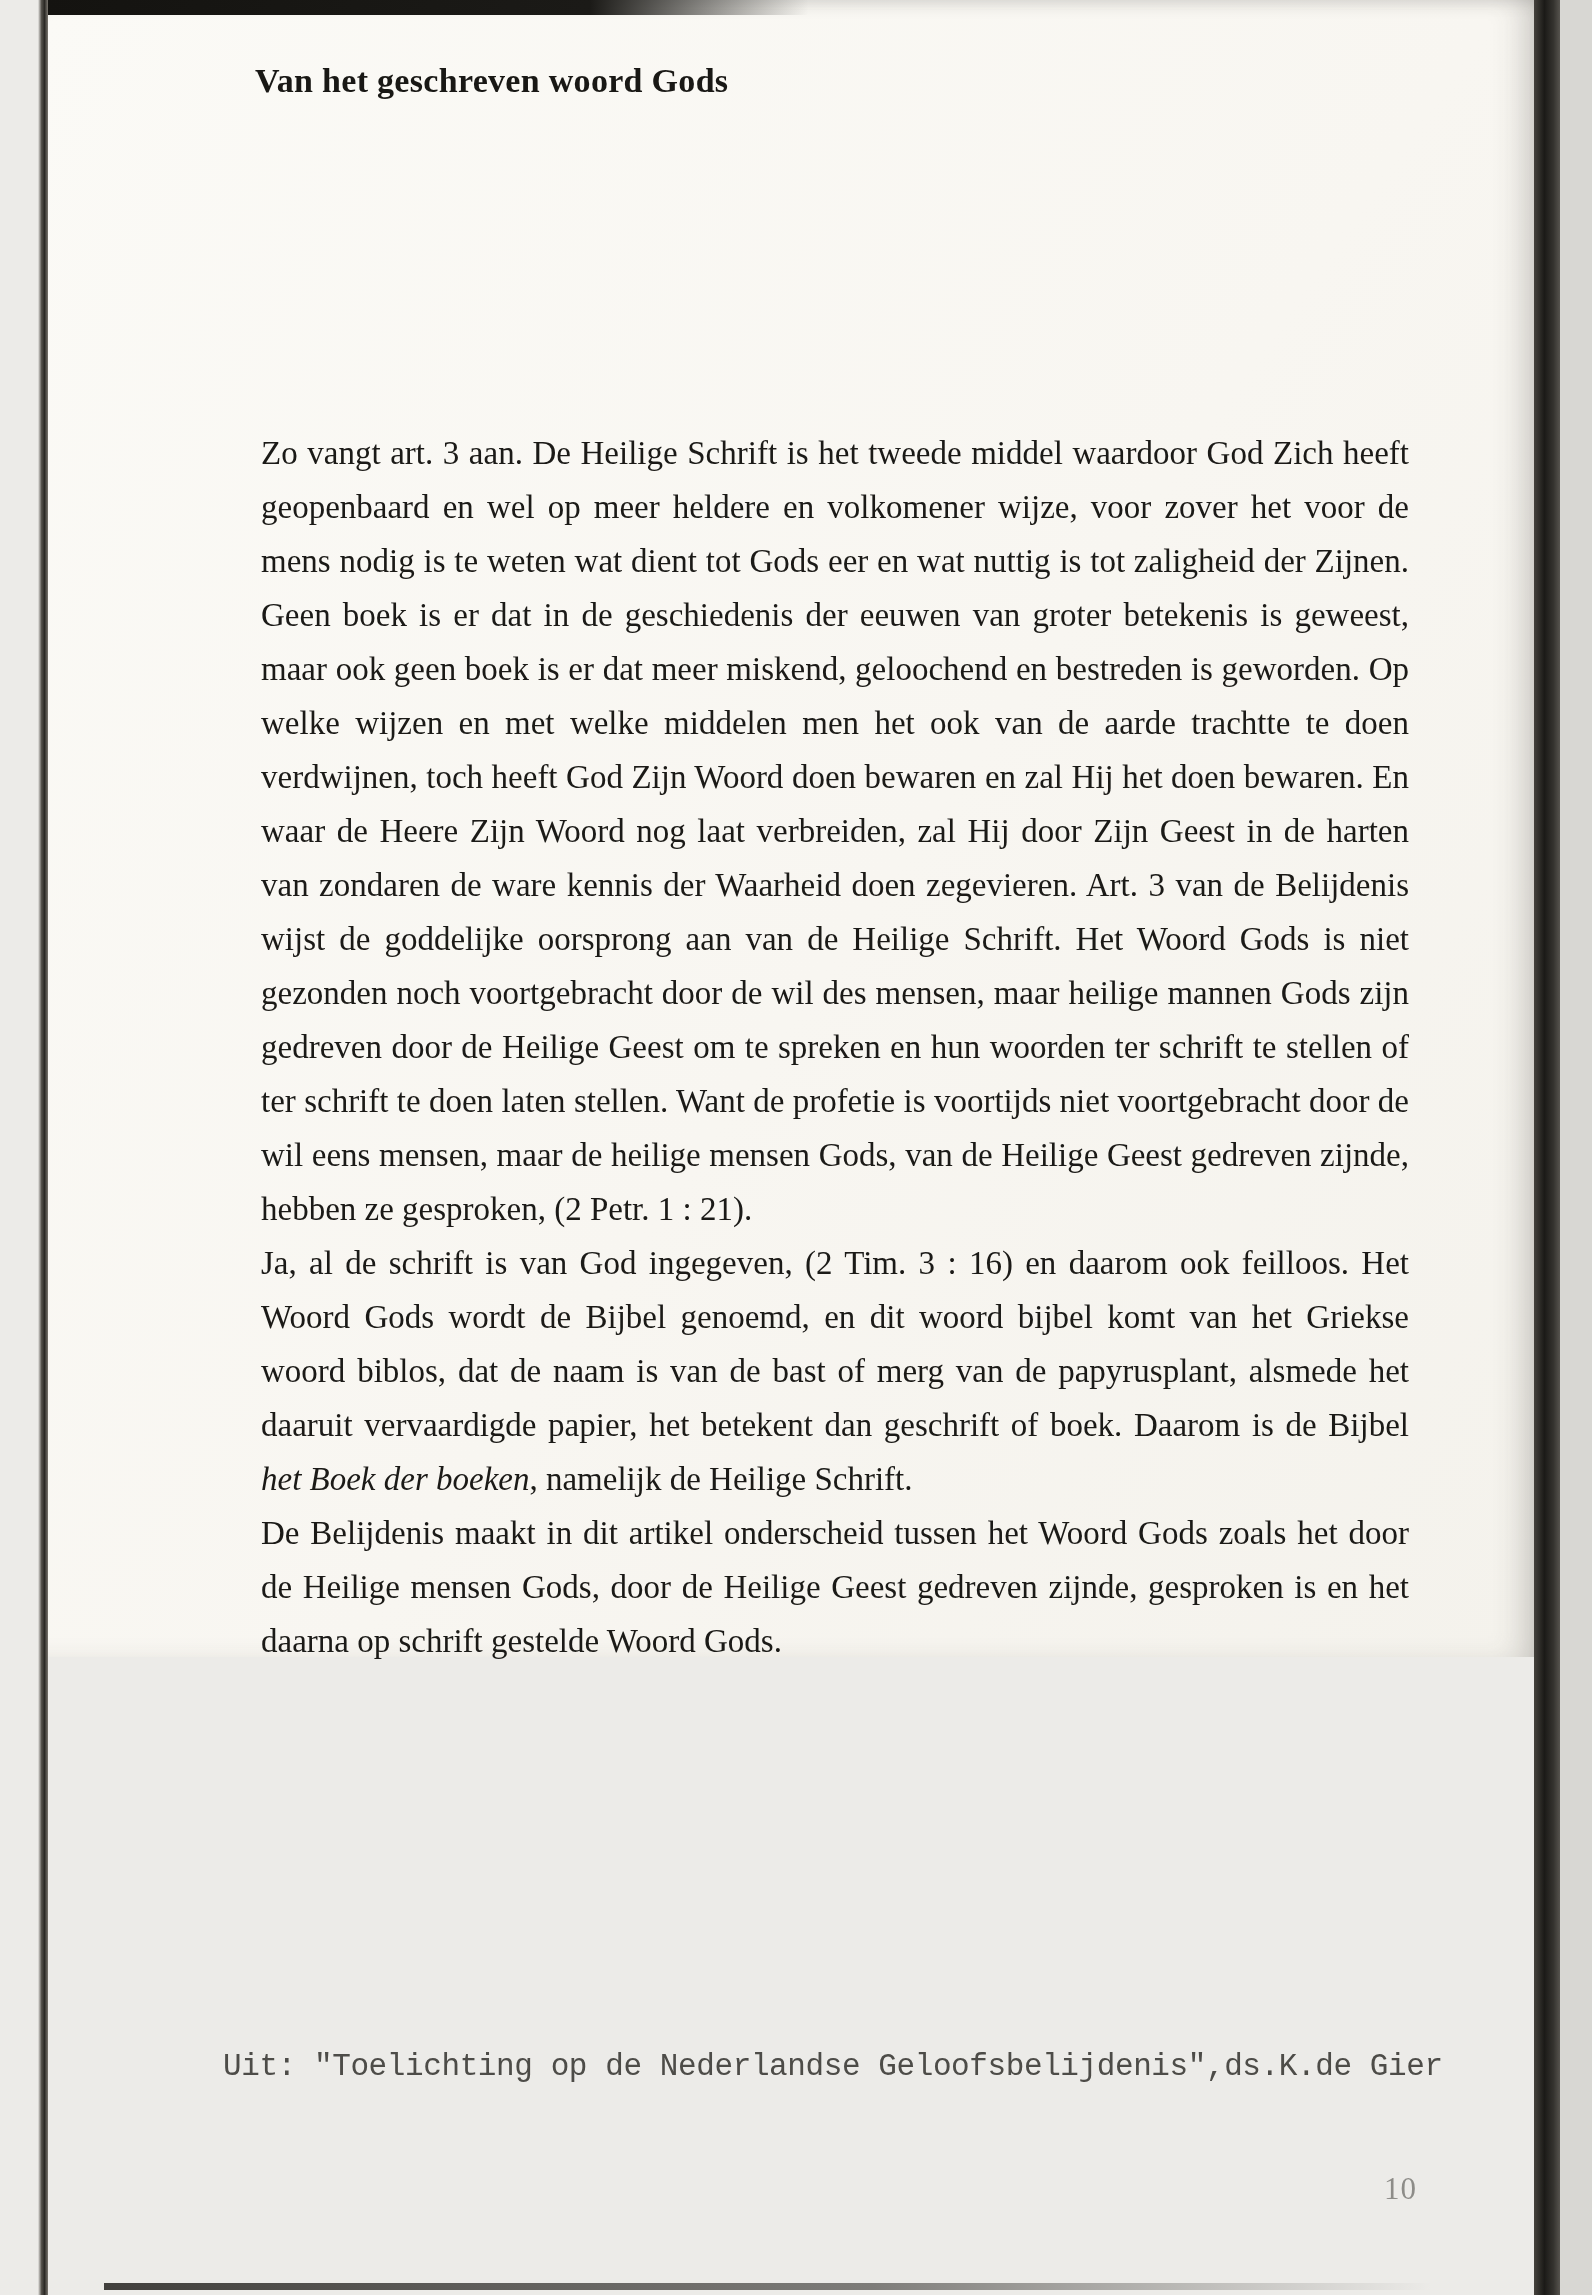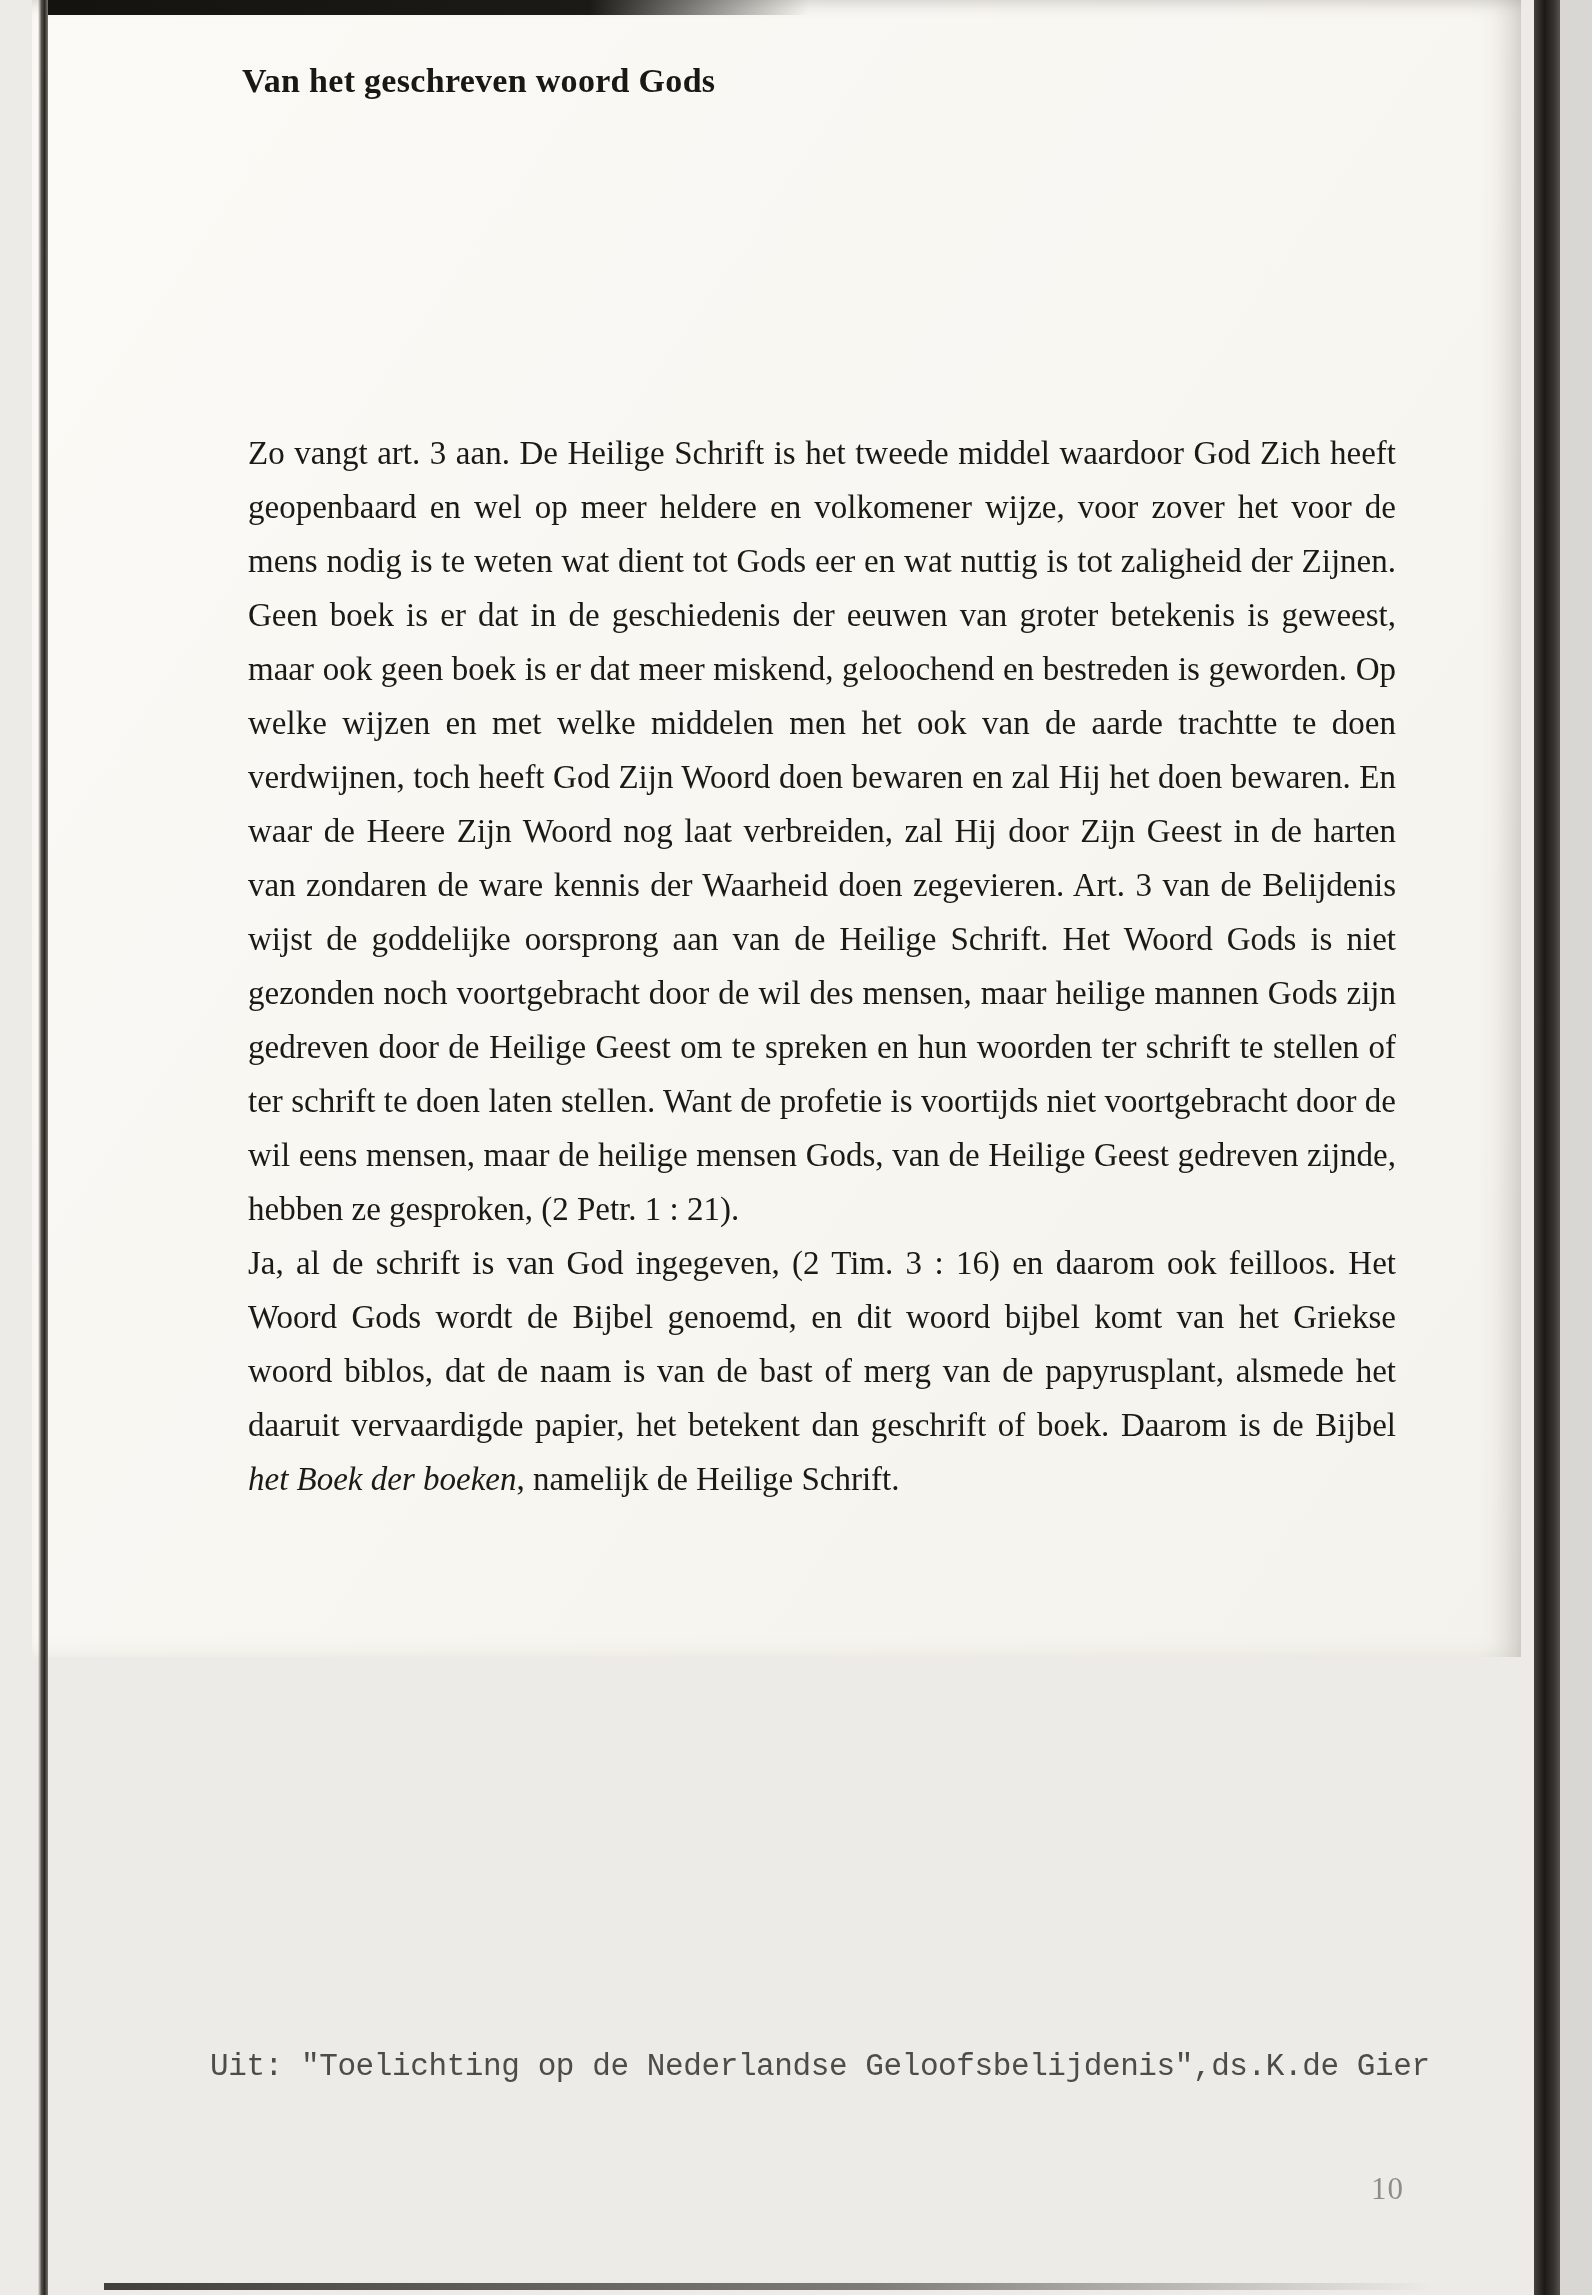--- a/index.html
+++ b/index.html
@@ -11,21 +11,21 @@
     position: relative;
     width: 1592px;
     height: 2295px;
     overflow: hidden;
     background: #ecebe8;
     font-family: "Liberation Serif", serif;
   }
   
   .page {
     position: absolute;
-    left: 32px;
+    left: 45px;
     top: 0;
     width: 1489px;
     height: 1657px;
     background: linear-gradient(125deg, #fbfaf6 0%, #f8f6f1 55%, #f4f2ec 100%);
     box-shadow: inset -22.4px 0 33px -15.5px rgba(62, 59, 54, 0.28),
                 inset 0 12px 15.5px -10.4px rgba(62, 59, 54, 0.18);
   }
   
   .edge-top {
     position: absolute;
@@ -129,20 +129,21 @@
 <div class="scan">
 
   <div class="page">
 
     <h1 class="title">Van het geschreven woord Gods</h1>
 
 
     <div class="body-text">
       <p>Zo vangt art. 3 aan. De Heilige Schrift is het tweede middel waardoor God Zich heeft geopenbaard en wel op meer heldere en volkomener wijze, voor zover het voor de mens nodig is te weten wat dient tot Gods eer en wat nuttig is tot zaligheid der Zijnen. Geen boek is er dat in de geschiedenis der eeuwen van groter betekenis is geweest, maar ook geen boek is er dat meer miskend, geloochend en bestreden is geworden. Op welke wijzen en met welke middelen men het ook van de aarde trachtte te doen verdwijnen, toch heeft God Zijn Woord doen bewaren en zal Hij het doen bewaren. En waar de Heere Zijn Woord nog laat verbreiden, zal Hij door Zijn Geest in de harten van zondaren de ware kennis der Waarheid doen zegevieren. Art. 3 van de Belijdenis wijst de goddelijke oorsprong aan van de Heilige Schrift. Het Woord Gods is niet gezonden noch voortgebracht door de wil des mensen, maar heilige mannen Gods zijn gedreven door de Heilige Geest om te spreken en hun woorden ter schrift te stellen of ter schrift te doen laten stellen. Want de profetie is voortijds niet voortgebracht door de wil eens mensen, maar de heilige mensen Gods, van de Heilige Geest gedreven zijnde, hebben ze gesproken, (2 Petr. 1 : 21).</p>
       <p><span>Ja, al de schrift is van God ingegeven, (2 Tim. 3 : 16) en daarom ook feilloos. Het Woord Gods wordt de Bijbel genoemd, en dit woord bijbel komt van het Griekse woord biblos, dat de naam is van de bast of merg van de papyrusplant, alsmede het daaruit vervaardigde papier, het betekent dan geschrift of boek. Daarom is de Bijbel </span><i>het Boek der boeken</i><span>, namelijk de Heilige Schrift.</span></p>
+      <p>De Belijdenis maakt in dit artikel onderscheid tussen het Woord Gods zoals het door de Heilige mensen Gods, door de Heilige Geest gedreven zijnde, gesproken is en het daarna op schrift gestelde Woord Gods.</p>
     </div>
 
     <div class="source-line">Uit: "Toelichting op de Nederlandse Geloofsbelijdenis",ds.K.de Gier</div>
 
     <div class="page-num">10</div>
 
   </div>
 
   <div class="edge-top"></div>
   <div class="edge-left"></div>

